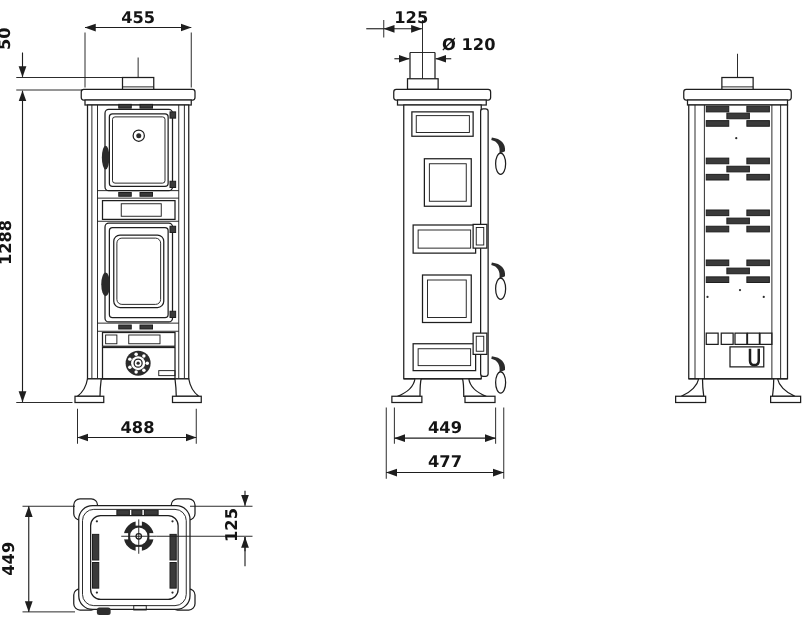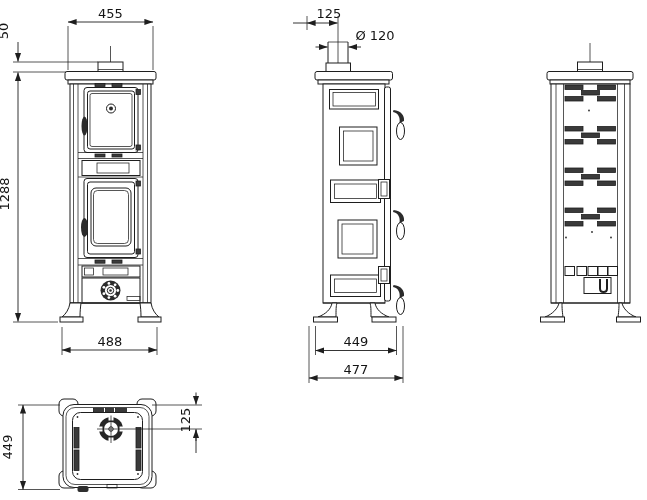--- a/index.html
+++ b/index.html
@@ -1,17 +1,17 @@
 <!DOCTYPE html>
 <html><head>
 <meta charset="utf-8">
 <style>
   html,body{margin:0;padding:0;background:#ffffff;}
   .page{position:relative;width:647px;height:500px;background:#ffffff;overflow:hidden;
-        font-family:"DejaVu Sans", sans-serif;}
+        font-family:"DejaVu Sans", sans-serif;font-weight:bold;}
   svg{display:block}
   .ln{stroke:#1e1e1e;stroke-width:1;fill:none;}
   .lnt{stroke:#1e1e1e;stroke-width:.75;fill:none;}
   .lnw{stroke:#1e1e1e;stroke-width:1;fill:#ffffff;}
   .dark{fill:#3a3a3a;stroke:#1e1e1e;stroke-width:.8;}
   .solid{fill:#2b2b2b;stroke:none;}
   .dim{stroke:#1e1e1e;stroke-width:.9;fill:none;}
   .ext{stroke:#1e1e1e;stroke-width:.75;fill:none;}
   text.dimtxt{font-family:"DejaVu Sans", sans-serif;font-size:13px;fill:#141414;}
 </style>

